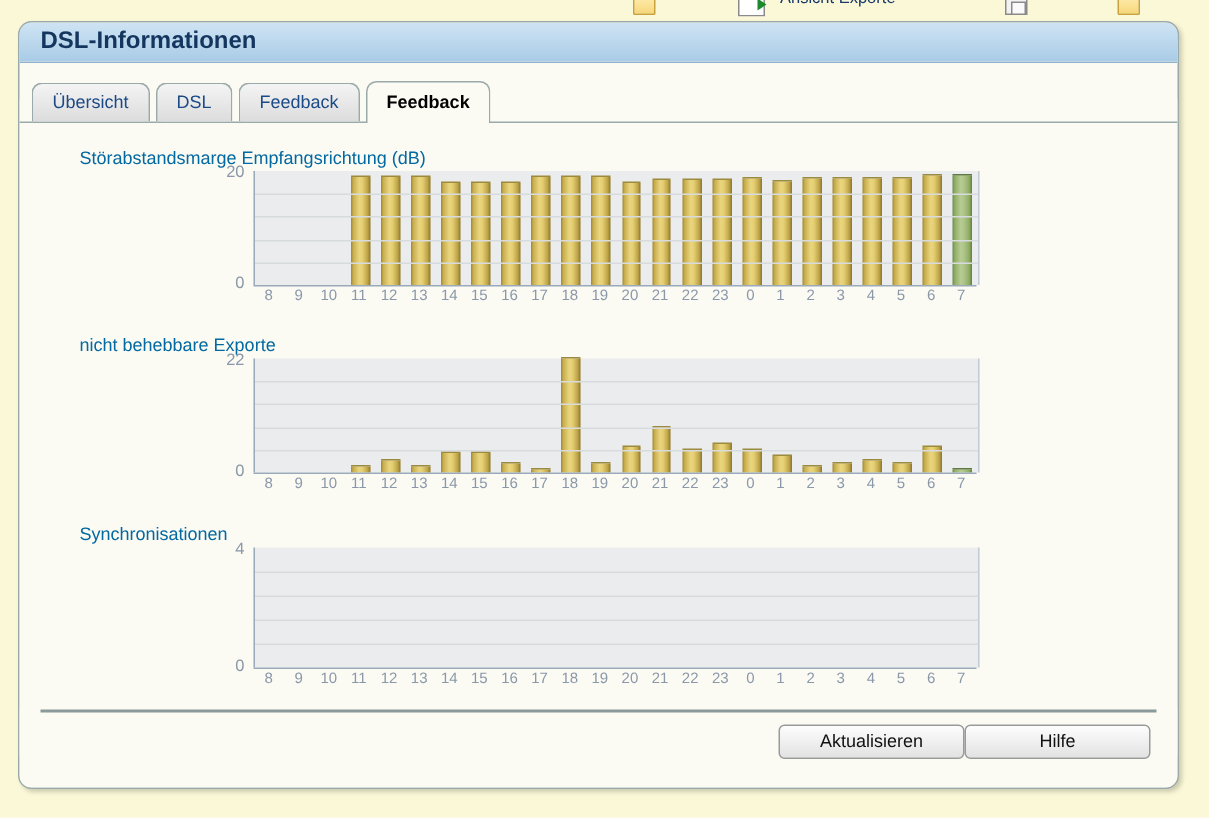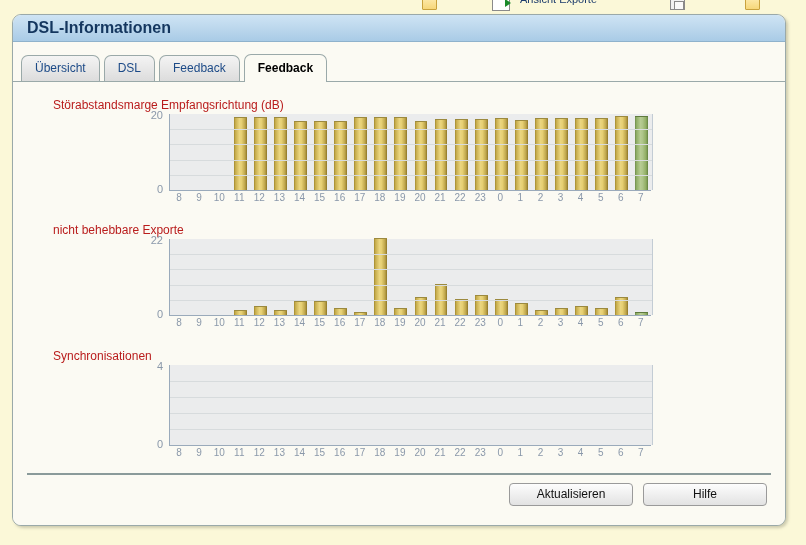--- a/index.html
+++ b/index.html
@@ -82,21 +82,21 @@
     margin-bottom:-1px;
     z-index:3;
   }
 
   
   .content{position:relative;height:422px;background:#fbfaf3;}
 
   .chart-block{position:absolute;left:0;width:772px;}
   .chart-label{
     position:absolute;left:40px;top:0;
-    font-size:12px;color:#b91c1c;white-space:nowrap;
+    font-size:12px;color:#0369a1;white-space:nowrap;
   }
   .plot-wrap{position:absolute;left:156px;top:16px;border-radius:14px;}
   .ylab{
     position:absolute;right:100%;margin-right:6px;
     font-size:11px;color:#8a98aa;text-align:right;width:40px;
     line-height:1;
   }
   .ylab.top{top:-4px;}
   .ylab.bot{bottom:-5px;}
   .plot{
@@ -131,21 +131,21 @@
 
   
   .footer{
     position:absolute;left:0;bottom:0;width:772px;height:52px;
     background:#fbfaf3;
   }
   .footer hr{
     position:absolute;left:14px;top:0;width:744px;height:2px;
     border:none;background:#8a9a9a;margin:0;
   }
-  .btnrow{position:absolute;right:18px;top:10px;display:flex;gap:10px;padding-left:23px;}
+  .btnrow{position:absolute;right:18px;top:10px;display:flex;padding-left:23px;}
   .btn{
     min-width:98px;height:21px;line-height:20px;
     padding:0 12px;text-align:center;
     font-size:12px;color:#111;
     background:linear-gradient(#fdfdfd,#e2e2e2);
     border:1px solid #9a9a9a;border-radius:4px;
     cursor:pointer;
   }
 </style>
 </head>

